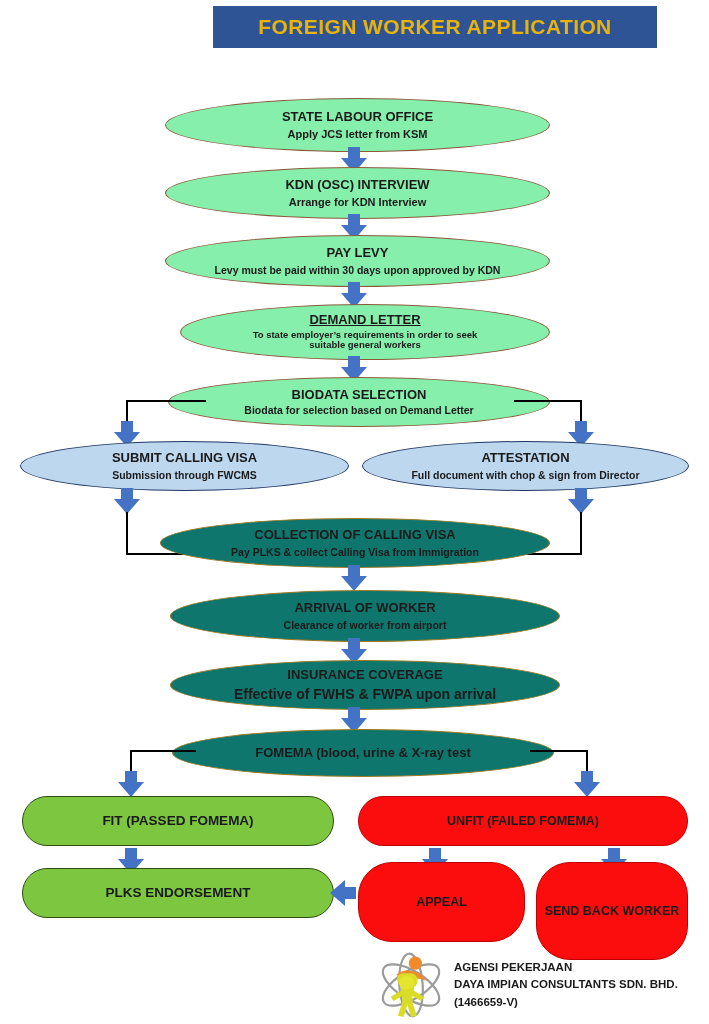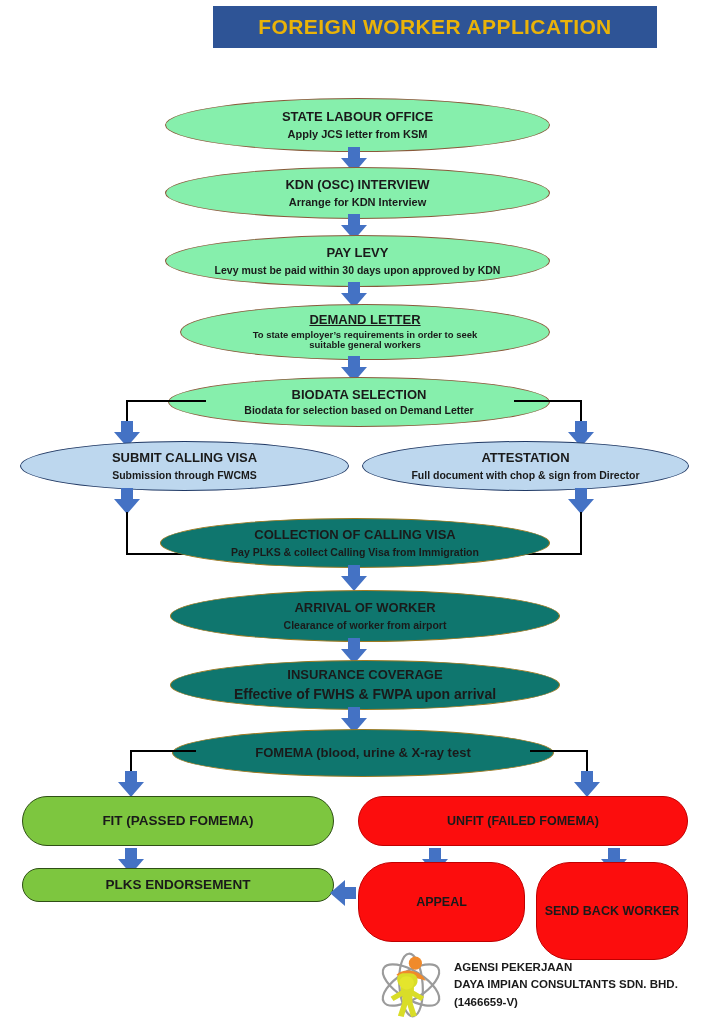--- a/index.html
+++ b/index.html
@@ -326,21 +326,21 @@
 
   <div class="arrow-down" style="left:422px; top:848px;">
     <div class="shaft"></div>
     <div class="head"></div>
   </div>
   <div class="arrow-down" style="left:601px; top:848px;">
     <div class="shaft"></div>
     <div class="head"></div>
   </div>
 
-  <div class="node shape-pill c-green" style="left:22px; top:868px; width:312px; height:34px;">
+  <div class="node shape-pill c-green" style="left:22px; top:868px; width:312px; height:50px;">
     <div class="nd-title" style="font-size:13.5px;">PLKS ENDORSEMENT</div>
   </div>
 
   <div class="arrow-left" style="left:330px; top:880px;">
     <div class="shaft"></div>
     <div class="head"></div>
   </div>
 
   <div class="node shape-rrect c-red" style="left:358px; top:862px; width:167px; height:80px;">
     <div class="nd-title" style="font-size:12.5px;">APPEAL</div>

